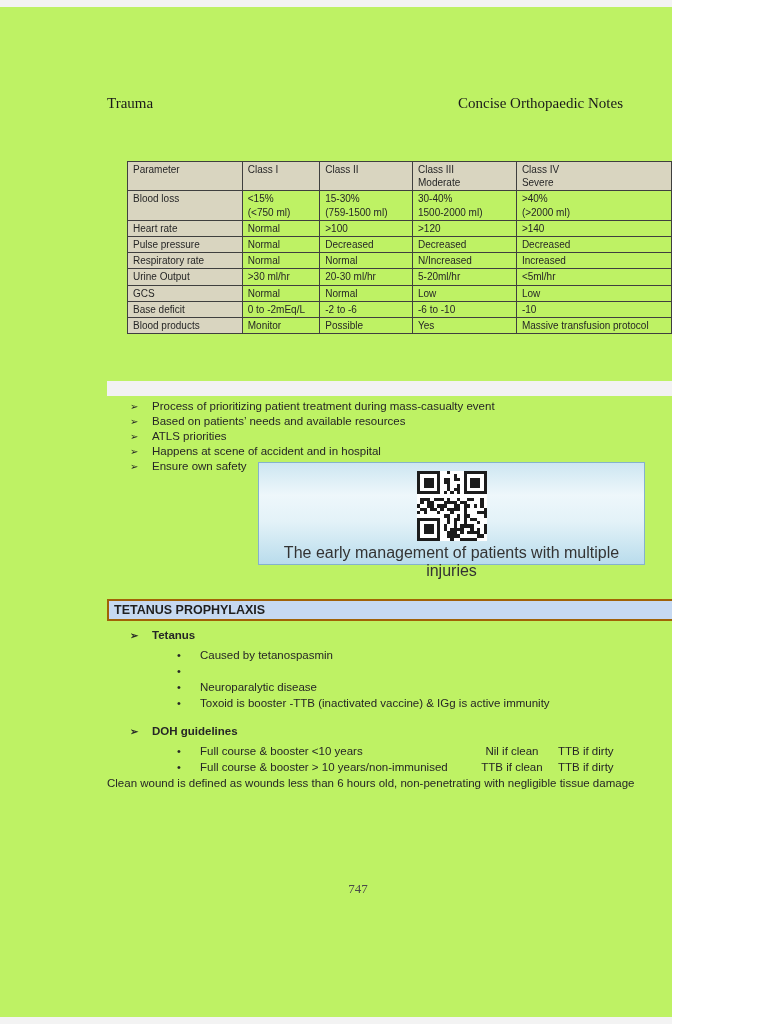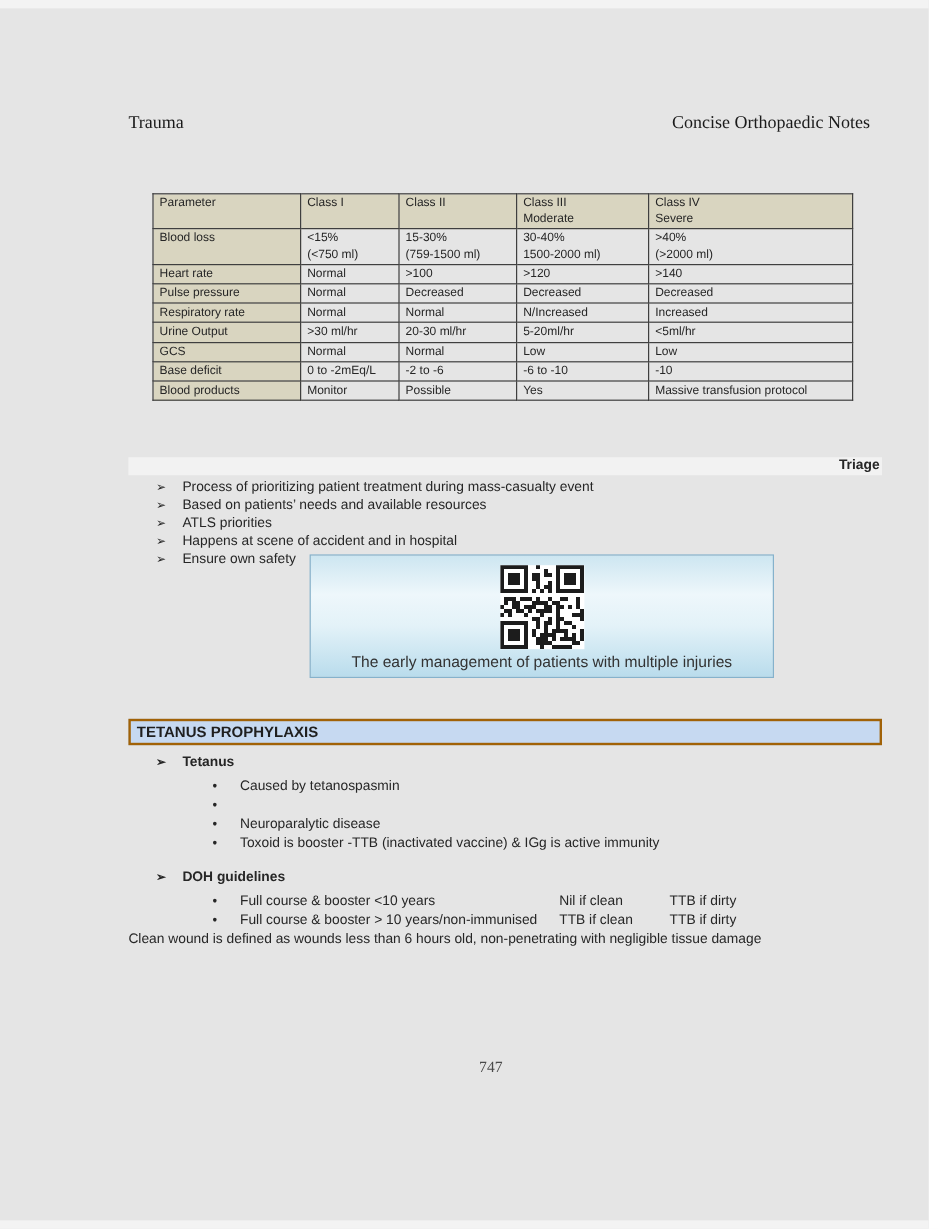--- a/index.html
+++ b/index.html
@@ -1,18 +1,18 @@
 <!DOCTYPE html>
 <html><head>
 <meta charset="utf-8">
 <style>
   * { box-sizing: border-box; }
   html,body { margin:0; padding:0; background:#ffffff; }
   .page {
-    position:relative; width:774px; height:1024px; background:#e5e5e5;
+    position:relative; width:672px; height:1024px; background:#bef264;
     overflow:hidden; font-family:"Liberation Sans", sans-serif; color:#262626;
   }
   .edge-band { position:absolute; left:0; right:0; height:7px; background:#f3f3f3; }
   .edge-band.top { top:0; }
   .edge-band.bottom { bottom:0; }
 
   .running-header {
     position:absolute; left:107px; right:49px; top:95px;
     display:flex; justify-content:space-between;
     font-family:"Liberation Serif", serif; font-size:15px; color:#1a1a1a;
@@ -36,34 +36,34 @@
   .arrow { display:inline-block; width:22px; margin-left:23px; font-size:10px; flex:none; }
   .btxt { flex:1; }
 
   .qr-panel {
     position:absolute; left:258px; top:462px; width:387px; height:103px;
     border:1px solid #85b2cc; text-align:center;
     background:linear-gradient(180deg,#cde6f1 0%,#eef7fb 32%,#e3f2f8 58%,#b9dcec 100%);
   }
   .qr { width:70px; height:70px; margin:8px auto 3px auto; background:#ffffff; }
   .qr svg { display:block; width:70px; height:70px; shape-rendering:crispEdges; fill:#1c1c1c; }
-  .qr-caption { font-size:13px; color:#333333; }
+  .qr-caption { font-size:16px; color:#333333; }
 
   .tetanus { position:absolute; left:107px; top:599px; width:628px; font-size:11.5px; }
   .blue-band {
     background:#c6d9f1; border:2px solid #a16207; font-weight:bold;
     font-size:12.5px; padding:2px 5px; color:#1f1f1f;
   }
   .lvl1 { display:flex; margin-top:7px; font-weight:bold; line-height:15px; }
   .lvl1.doh { margin-top:13px; }
   ul.dots { list-style:none; margin:4px 0 0 0; padding:0; }
   ul.dots li { display:flex; line-height:16px; }
   .dot { display:inline-block; margin-left:70px; width:23px; font-size:11px; flex:none; }
   .doh-text { width:266px; flex:none; }
-  .doh-clean { width:92px; flex:none; }
+  .doh-clean { width:92px; flex:none;text-align:center; }
   .doh-dirty { flex:1; }
   .note { margin:2px 0 0 0; }
 
   footer.page-footer {
     position:absolute; left:0; right:0; top:881px; text-align:center;
     font-family:"Liberation Serif", serif; font-size:13px; color:#4a4a4a;margin-left:44px;
   }
 </style>
 </head>
 <body>

